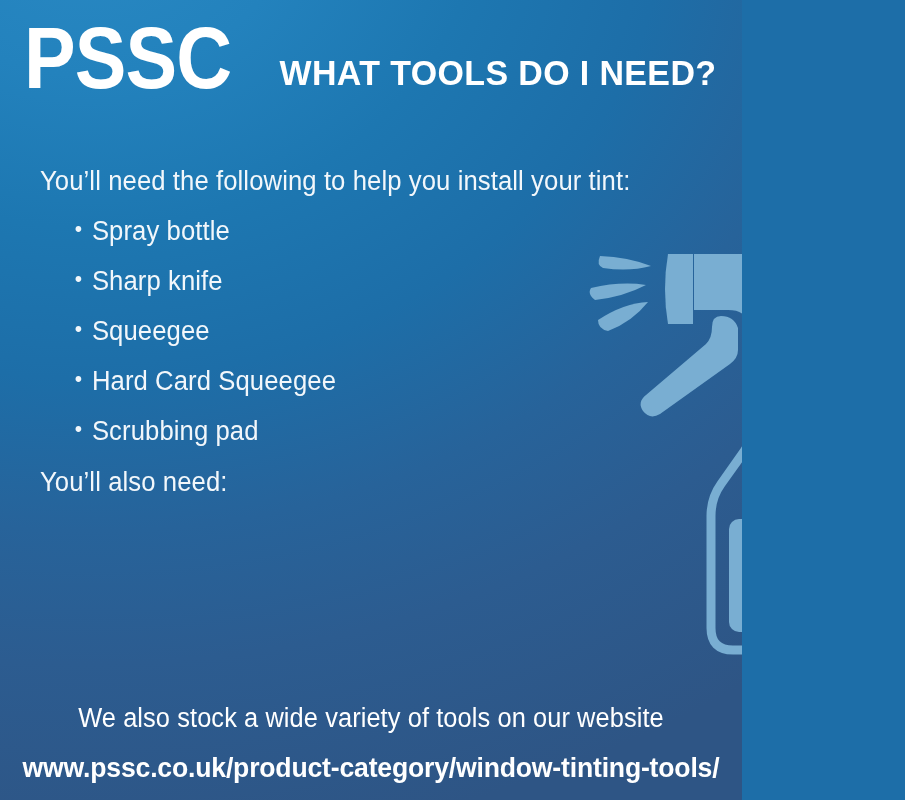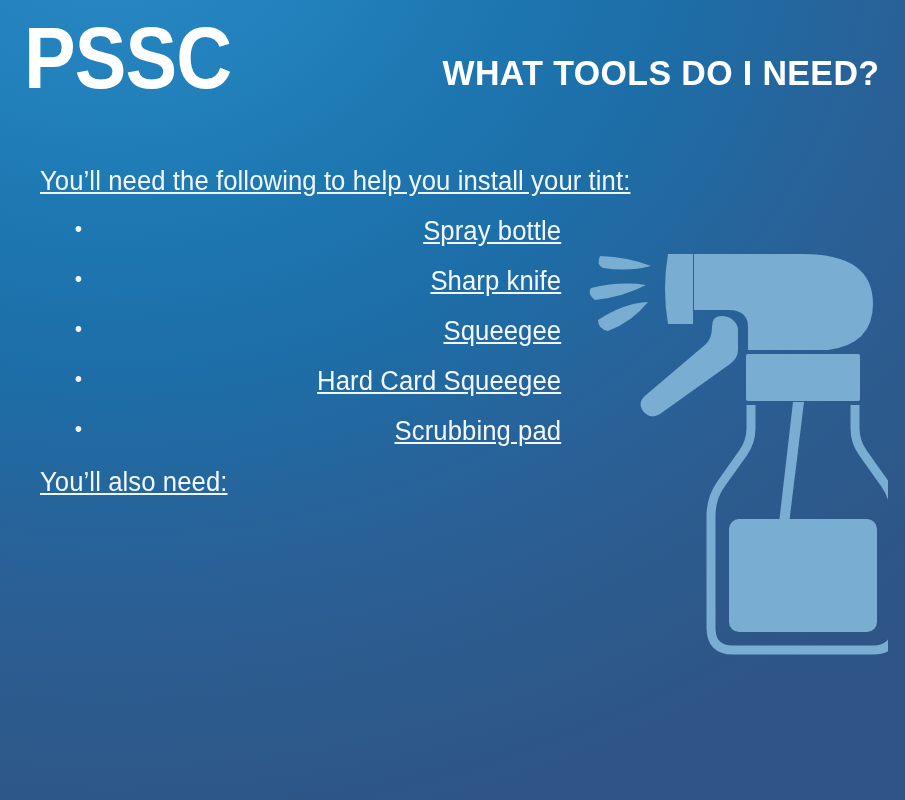--- a/index.html
+++ b/index.html
@@ -10,21 +10,21 @@
   body {
     width: 905px;
     height: 800px;
     overflow: hidden;
     font-family: "Liberation Sans", sans-serif;
     background: #1d6ea8;
   }
 
   #infographic {
     position: relative;
-    width: 905px;
+    width: 742px;
     height: 800px;
     overflow: hidden;
     background-color: #2a6ca2;
     background-image:
       radial-gradient(ellipse 1150px 950px at 12% -12%,
           #2a8ac4 0%,
           #2382bd 18%,
           #1d77b1 34%,
           #1d6ea8 50%,
           #27639a 66%,
@@ -63,38 +63,36 @@
     transform-origin: right top;
   }
 
   
   .copy {
     position: absolute;
     left: 40px;
     top: 168px;
     width: 560px;
     color: #f2f7fb;
-    text-decoration: underline;
   }
 
   .lead {
     font-size: 27px;
     font-weight: 300;
     line-height: 1.0;
     letter-spacing: 0.1px;
     white-space: nowrap;
     transform: scaleX(0.95);
     transform-origin: left center;
   }
 
   .list {
     list-style: none;
     margin: 12px;
     padding: 0;
-    text-align: right;
   }
   .list li {
     font-size: 27px;
     font-weight: 300;
     line-height: 1.0;
     letter-spacing: 0.1px;
     white-space: nowrap;
     padding-left: 42px;
     position: relative;
     transform: scaleX(0.95);
@@ -227,14 +225,18 @@
                  L267 173" fill="none" stroke="#79aed2" stroke-width="9" stroke-linejoin="round" stroke-linecap="butt"></path>
 
         <path d="M205 170 L216 170 L200 300 L190 300 Z"></path>
 
         <rect x="141" y="287" width="148" height="113" rx="10"></rect>
 
       </g>
     </svg>
   </div>
 
+  <div class="footer">
+    <div class="footer-note">We also stock a wide variety of tools on our website</div>
+    <div class="footer-url">www.pssc.co.uk/product-category/window-tinting-tools/</div>
+  </div>
 
 </div>
 
 </body></html>

